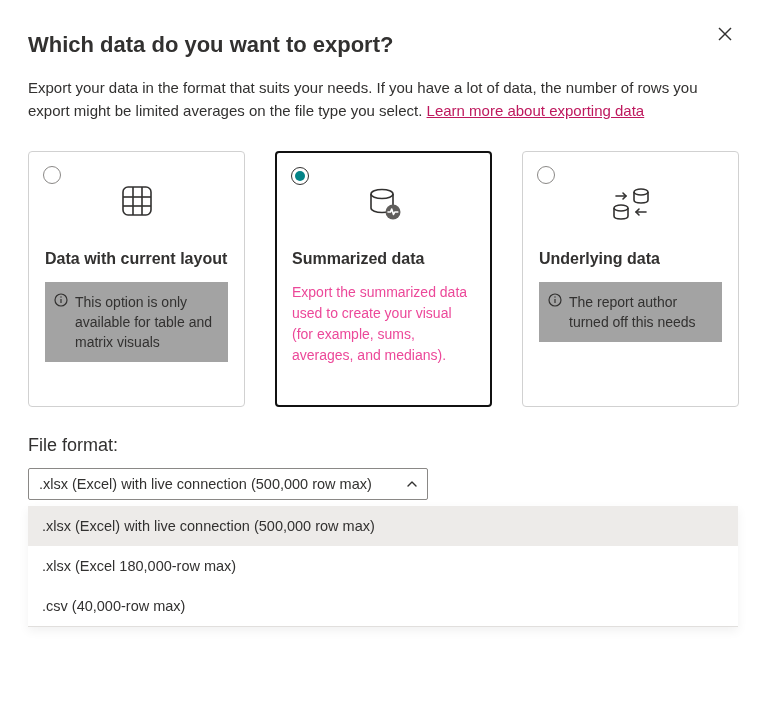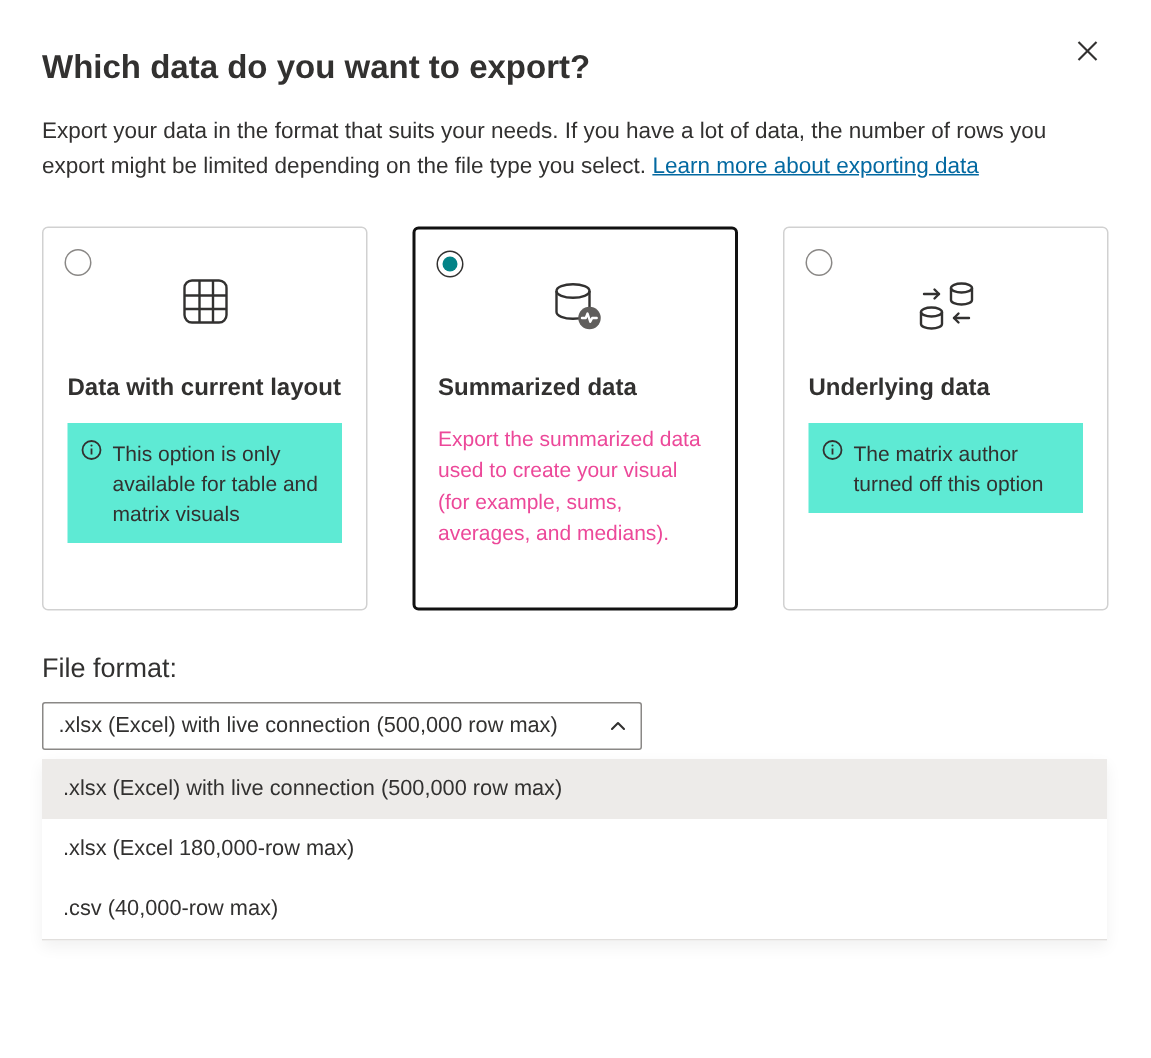--- a/index.html
+++ b/index.html
@@ -31,21 +31,21 @@
     font-weight: 700;
     margin: 8px 0 18px 0;
   }
   .intro {
     font-size: 15px;
     line-height: 1.55;
     color: #323130;
     margin-bottom: 28px;
   }
   .intro a {
-    color: #0369a1;
+    color: #be185d;
     text-decoration: underline;
     cursor: pointer;
   }
   .cards {
     display: flex;
     gap: 30px;
     margin-bottom: 28px;
   }
   .card {
     flex: 1;
@@ -89,21 +89,21 @@
     margin: 18px 0 24px 0;
     height: 42px;
     color: #323130;
   }
   .card-title {
     font-weight: 600;
     font-size: 16px;
     margin-bottom: 14px;
   }
   .card-note {
-    background: #5eead4;
+    background: #a3a3a3;
     padding: 10px 10px 10px 30px;
     font-size: 14px;
     line-height: 1.45;
     position: relative;
     color: #323130;
   }
   .card-note .info-icon {
     position: absolute;
     left: 9px;
     top: 11px;
@@ -156,21 +156,21 @@
   <div class="close-btn">
     <svg width="16" height="16" viewBox="0 0 16 16">
       <line x1="2" y1="2" x2="14" y2="14" stroke="#323130" stroke-width="1.4"></line>
       <line x1="14" y1="2" x2="2" y2="14" stroke="#323130" stroke-width="1.4"></line>
     </svg>
   </div>
 
   <h1 class="title">Which data do you want to export?</h1>
 
   <p class="intro">
-    <span>Export your data in the format that suits your needs. If you have a lot of data, the number of rows you export might be limited depending on the file type you select.  </span><a>Learn more about exporting data</a>
+    <span>Export your data in the format that suits your needs. If you have a lot of data, the number of rows you export might be limited averages on the file type you select.  </span><a>Learn more about exporting data</a>
   </p>
 
   <div class="cards">
 
     <div class="card">
       <div class="radio"></div>
       <div class="card-icon">
         <svg width="34" height="34" viewBox="0 0 34 34" fill="none" stroke="#323130" stroke-width="1.6">
           <rect x="3" y="3" width="28" height="28" rx="5"></rect>
           <line x1="3" y1="13" x2="31" y2="13"></line>
@@ -224,21 +224,21 @@
       </div>
       <div class="card-title">Underlying data</div>
       <div class="card-note">
         <span class="info-icon">
           <svg width="14" height="14" viewBox="0 0 14 14" fill="none" stroke="#323130" stroke-width="1.2">
             <circle cx="7" cy="7" r="6"></circle>
             <line x1="7" y1="6" x2="7" y2="10"></line>
             <circle cx="7" cy="4" r="0.7" fill="#323130" stroke="none"></circle>
           </svg>
         </span>
-        <span>The matrix author turned off this option</span>
+        <span>The report author turned off this needs</span>
       </div>
     </div>
 
   </div>
 
   <div class="format-label">File format:</div>
 
   <div class="dropdown">
     <span>.xlsx (Excel) with live connection (500,000 row max)</span>
     <span class="chev">

